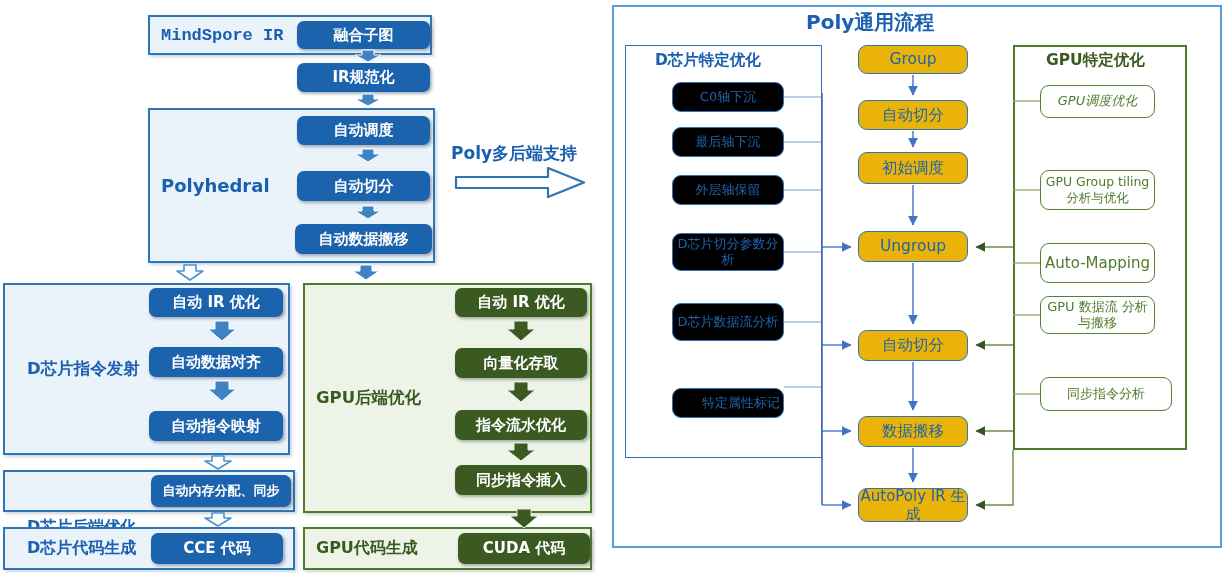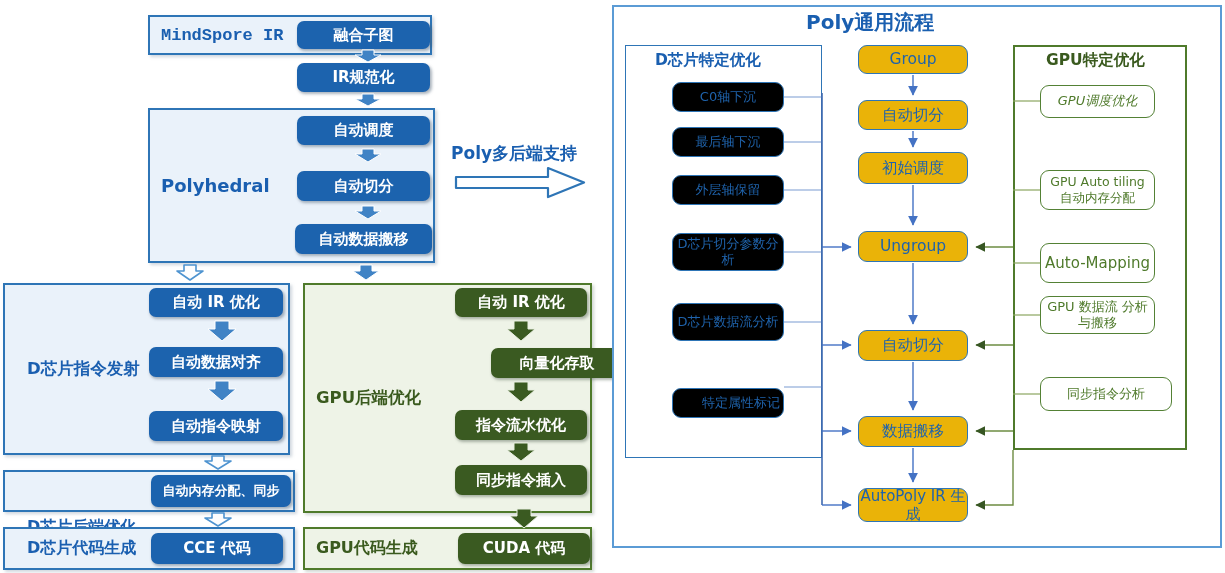--- a/index.html
+++ b/index.html
@@ -57,21 +57,21 @@
 <div class="abs lblue" style="left:27px;top:470px;height:42px;font-size:16px;margin-top:36px;">D芯片后端优化</div>
 <div class="abs dkblue" style="left:151px;top:475px;width:140px;height:32px;font-size:13px;">自动内存分配、同步</div>
 
 <div class="abs cblue" style="left:3px;top:527px;width:292px;height:43px;"></div>
 <div class="abs lblue" style="left:27px;top:527px;height:43px;font-size:16px;">D芯片代码生成</div>
 <div class="abs dkblue" style="left:151px;top:533px;width:132px;height:31px;">CCE 代码</div>
 
 <div class="abs cgreen" style="left:303px;top:283px;width:289px;height:230px;"></div>
 <div class="abs lgreen" style="left:316px;top:283px;height:230px;font-size:16.5px;">GPU后端优化</div>
 <div class="abs dkgreen" style="left:455px;top:288px;width:132px;height:29px;">自动 IR 优化</div>
-<div class="abs dkgreen" style="left:455px;top:348px;width:132px;height:30px;margin-left:36px;">向量化存取</div>
+<div class="abs dkgreen" style="left:455px;top:348px;width:132px;height:30px;">向量化存取</div>
 <div class="abs dkgreen" style="left:455px;top:410px;width:132px;height:30px;">指令流水优化</div>
 <div class="abs dkgreen" style="left:455px;top:465px;width:132px;height:30px;">同步指令插入</div>
 
 <div class="abs cgreen" style="left:303px;top:527px;width:289px;height:43px;"></div>
 <div class="abs lgreen" style="left:316px;top:527px;height:43px;font-size:16px;">GPU代码生成</div>
 <div class="abs dkgreen" style="left:458px;top:533px;width:132px;height:31px;">CUDA 代码</div>
 
 <div class="abs panel" style="left:612px;top:5px;width:610px;height:543px;"></div>
 <div class="abs lblue" style="left:806px;top:8px;height:28px;font-size:20px;">Poly通用流程</div>
 
@@ -88,21 +88,21 @@
 <div class="abs pipe" style="left:858px;top:100px;width:110px;height:30px;">自动切分</div>
 <div class="abs pipe" style="left:858px;top:152px;width:110px;height:32px;">初始调度</div>
 <div class="abs pipe" style="left:858px;top:231px;width:110px;height:31px;">Ungroup</div>
 <div class="abs pipe" style="left:858px;top:330px;width:110px;height:31px;">自动切分</div>
 <div class="abs pipe" style="left:858px;top:416px;width:110px;height:31px;">数据搬移</div>
 <div class="abs pipe" style="left:858px;top:488px;width:110px;height:34px;font-size:15px;">AutoPoly IR 生成</div>
 
 <div class="abs subgreen" style="left:1013px;top:45px;width:174px;height:405px;"></div>
 <div class="abs lgreen" style="left:1046px;top:48px;height:24px;font-size:15.5px;">GPU特定优化</div>
 <div class="abs wg" style="left:1040px;top:85px;width:115px;height:33px;font-style:italic;">GPU调度优化</div>
-<div class="abs wg" style="left:1040px;top:170px;width:115px;height:40px;font-size:12.5px;">GPU Auto tiling 自动内存分配</div>
+<div class="abs wg" style="left:1040px;top:170px;width:115px;height:40px;font-size:12.5px;">GPU Group tiling 分析与优化</div>
 <div class="abs wg" style="left:1040px;top:243px;width:115px;height:40px;font-size:15px;">Auto-Mapping</div>
 <div class="abs wg" style="left:1040px;top:296px;width:115px;height:38px;">GPU 数据流 分析与搬移</div>
 <div class="abs wg" style="left:1040px;top:377px;width:132px;height:34px;">同步指令分析</div>
 
 <svg class="abs" style="left:0;top:0;" width="1225" height="573" viewBox="0 0 1225 573">
   <defs>
     <marker id="mb" markerWidth="9" markerHeight="9" refX="6.5" refY="3.5" orient="auto">
       <path d="M0,0 L7,3.5 L0,7 Z" fill="#4472c4"></path>
     </marker>
     <marker id="mg" markerWidth="9" markerHeight="9" refX="6.5" refY="3.5" orient="auto">

